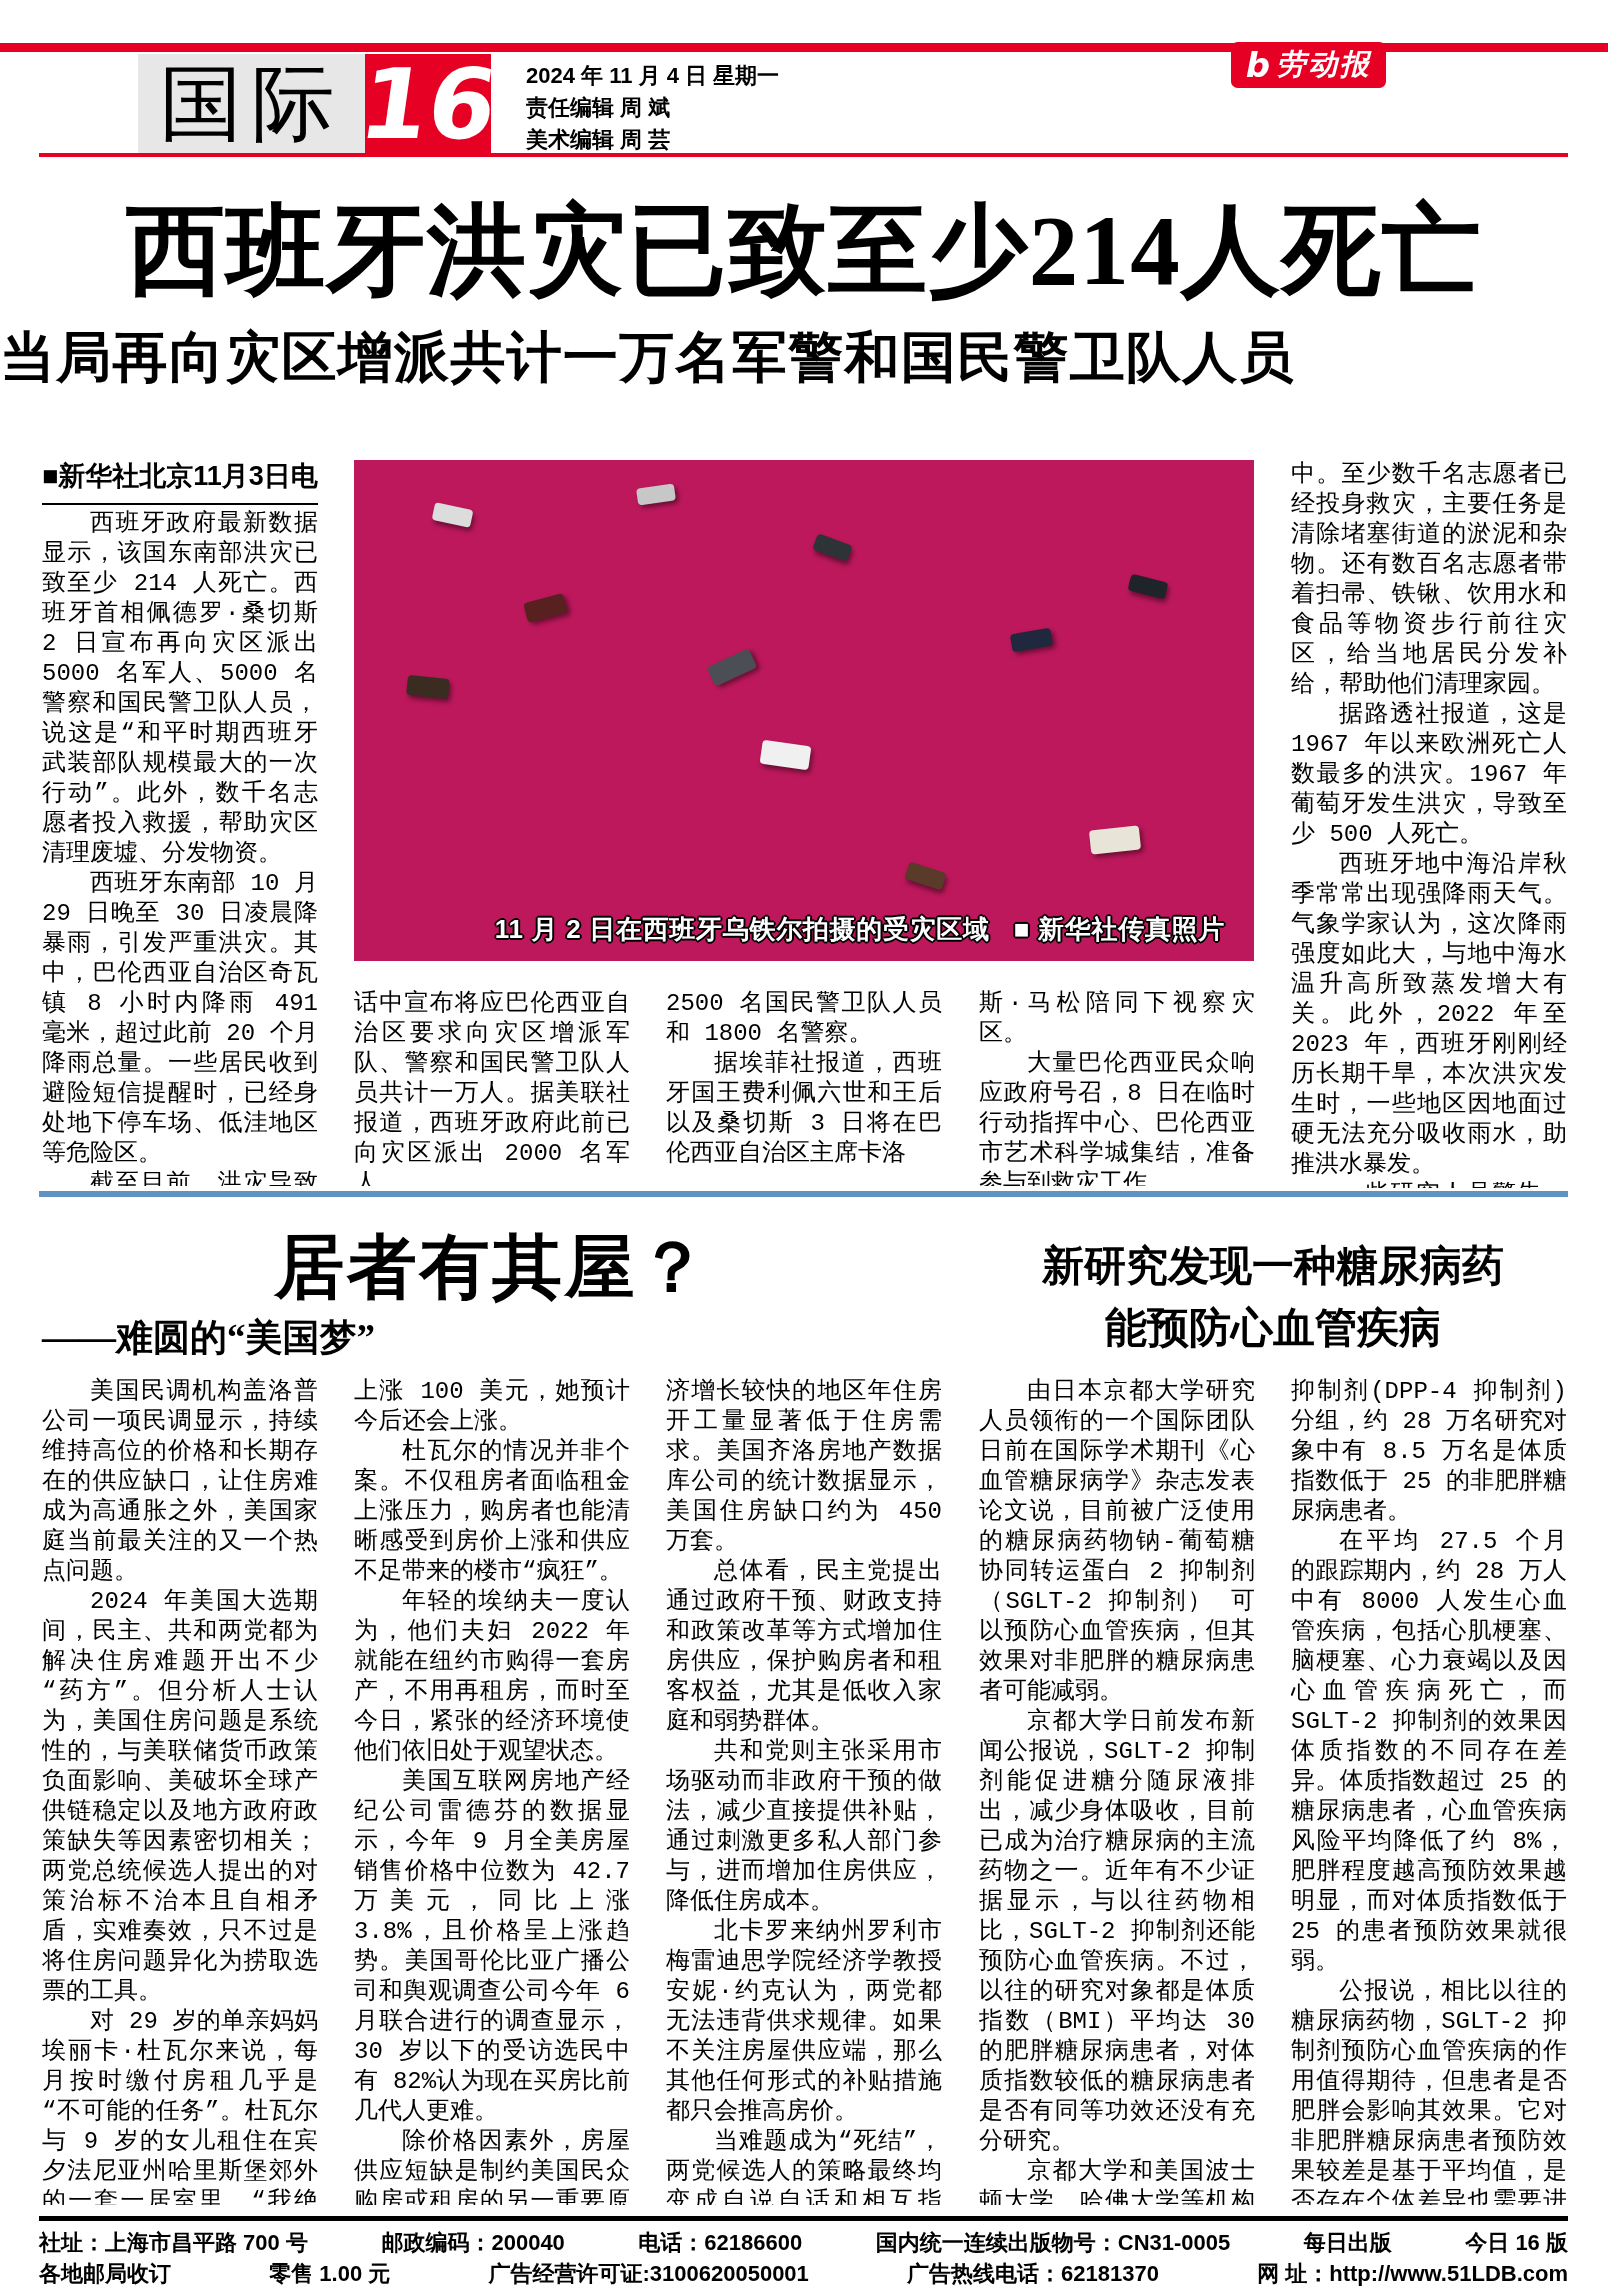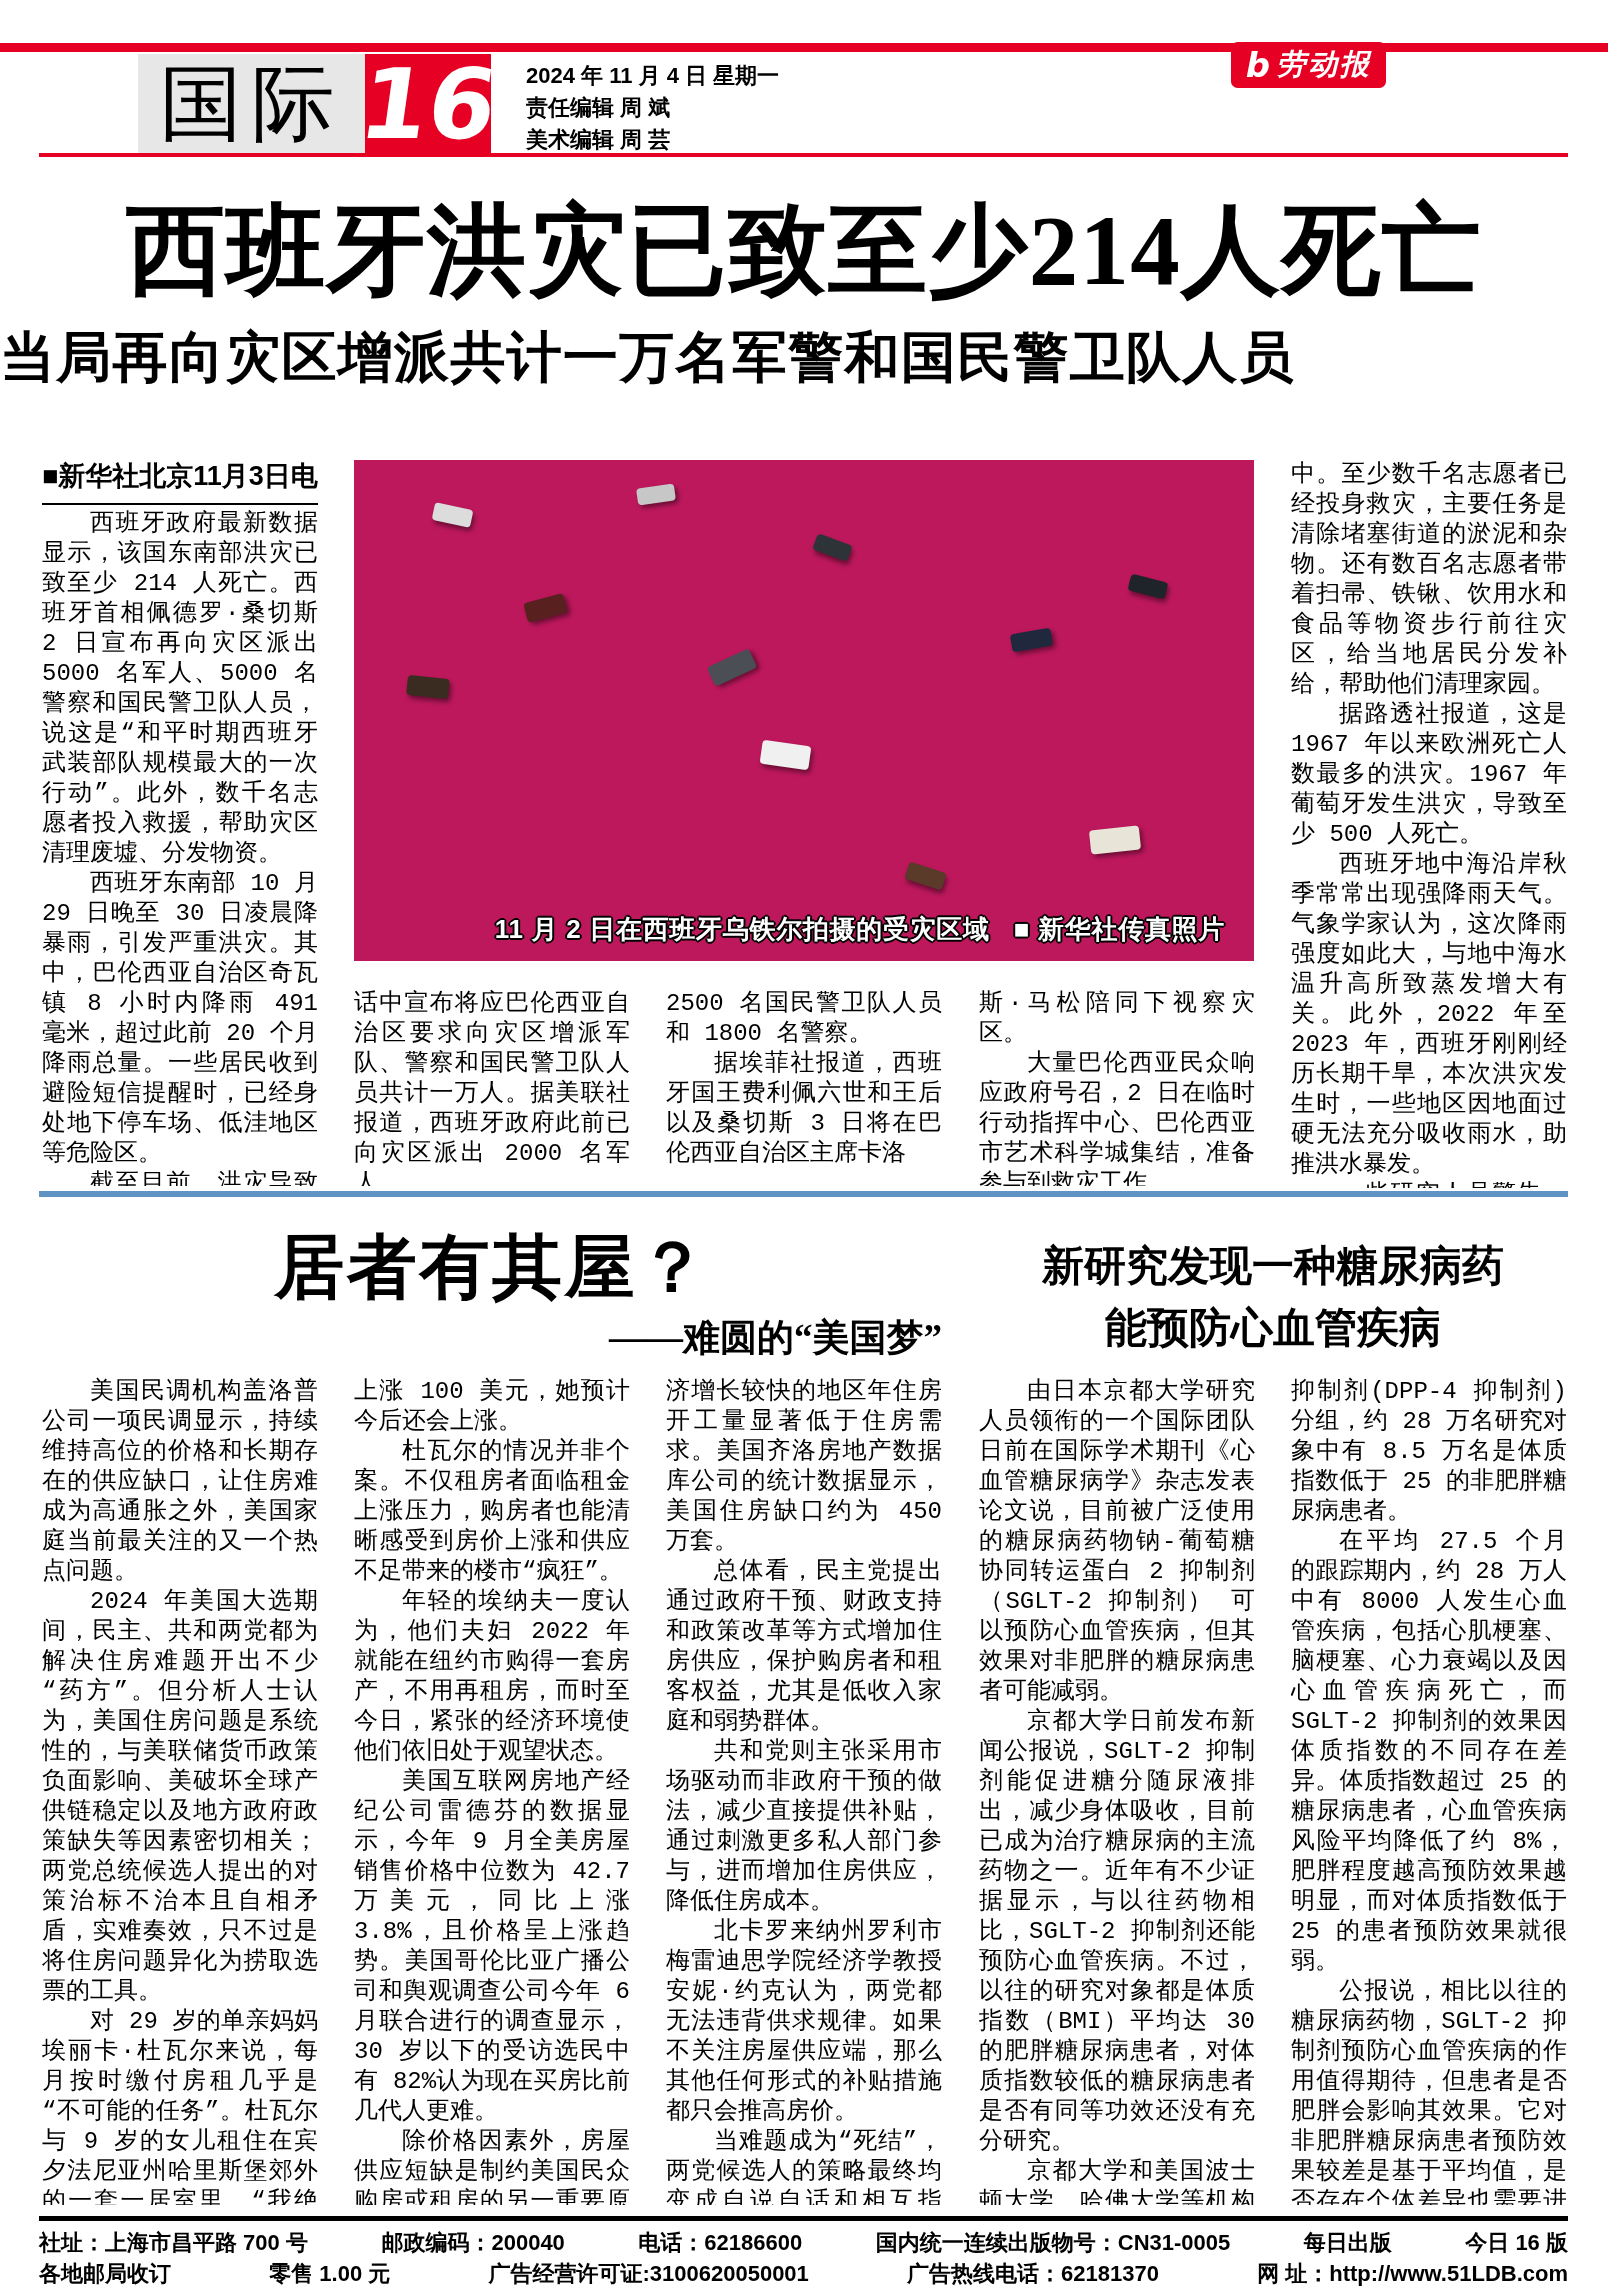--- a/index.html
+++ b/index.html
@@ -52,21 +52,21 @@
   .car{position:absolute;border-radius:4px;box-shadow:2.6px 3.3px 5.3px rgba(0,0,0,.45);}
   .caption{position:absolute;right:29px;bottom:14.5px;color:#fff;font-family:"Liberation Sans",sans-serif;
            font-weight:bold;font-size:26px;letter-spacing:0.7px;
            text-shadow:-2px 0 0 #000,2px 0 0 #000,0 -2px 0 #000,0 2px 0 #000,-1.3px -1.3px 0 #000,1.3px 1.3px 0 #000,-1.3px 1.3px 0 #000,1.3px -1.3px 0 #000;}
   .caption .credit{margin-left:24px;}
   
   .rule-blue{position:absolute;left:39px;top:1191px;width:1529px;height:6px;background:#5e93c3;}
   
   .housing-title{position:absolute;left:42px;top:1221px;width:900px;text-align:center;
                  font-size:70px;font-weight:bold;letter-spacing:2.6px;}
-  .housing-sub{position:absolute;left:42px;top:1313px;width:900px;text-align:right;
+  .housing-sub{position:absolute;left:42px;top:1313px;width:900px;text-align:left;
                font-size:37px;font-weight:bold;}
   .diabetes-title{position:absolute;left:979px;top:1235px;width:588px;text-align:center;
                   font-size:42px;font-weight:bold;line-height:62px;}
   #h-c1{left:42px;top:1377px;height:828px;}
   #h-c2{left:354px;top:1377px;height:828px;}
   #h-c3{left:666px;top:1377px;height:828px;}
   #d-c1{left:979px;top:1377px;height:828px;}
   #d-c2{left:1291px;top:1377px;height:828px;}
   
   .rule-black{position:absolute;left:39px;top:2216px;width:1529px;height:4.6px;background:#000;}
@@ -109,21 +109,21 @@
     </div>
   <div class="col" id="m-c2">
       <p class="para">话中宣布将应巴伦西亚自治区要求向灾区增派军队、警察和国民警卫队人员共计一万人。据美联社报道，西班牙政府此前已向灾区派出 2000 名军人、</p>
     </div>
   <div class="col" id="m-c3">
       <p class="para">2500 名国民警卫队人员和 1800 名警察。</p>
       <p class="para ind">据埃菲社报道，西班牙国王费利佩六世和王后以及桑切斯 3 日将在巴伦西亚自治区主席卡洛</p>
     </div>
   <div class="col" id="m-c4">
       <p class="para">斯·马松陪同下视察灾区。</p>
-      <p class="para ind">大量巴伦西亚民众响应政府号召，2 日在临时行动指挥中心、巴伦西亚市艺术科学城集结，准备参与到救灾工作</p>
+      <p class="para ind">大量巴伦西亚民众响应政府号召，8 日在临时行动指挥中心、巴伦西亚市艺术科学城集结，准备参与到救灾工作</p>
     </div>
   <div class="col" id="m-c5">
       <p class="para">中。至少数千名志愿者已经投身救灾，主要任务是清除堵塞街道的淤泥和杂物。还有数百名志愿者带着扫帚、铁锹、饮用水和食品等物资步行前往灾区，给当地居民分发补给，帮助他们清理家园。</p>
       <p class="para ind">据路透社报道，这是 1967 年以来欧洲死亡人数最多的洪灾。1967 年葡萄牙发生洪灾，导致至少 500 人死亡。</p>
       <p class="para ind">西班牙地中海沿岸秋季常常出现强降雨天气。气象学家认为，这次降雨强度如此大，与地中海水温升高所致蒸发增大有关。此外，2022 年至 2023 年，西班牙刚刚经历长期干旱，本次洪灾发生时，一些地区因地面过硬无法充分吸收雨水，助推洪水暴发。</p>
       <p class="para ind">一些研究人员警告，受气候变化影响，全球多地极端天气的剧烈程度、持续长度和发生频次正在增加，一些地区旱涝循环发生的风险也在上升。</p>
     </div>
 
   <div class="photo">
     <div class="car" style="left:79px;top:46px;width:39px;height:18.4px;background:#dcdcdc;transform:rotate(12deg);"></div>

